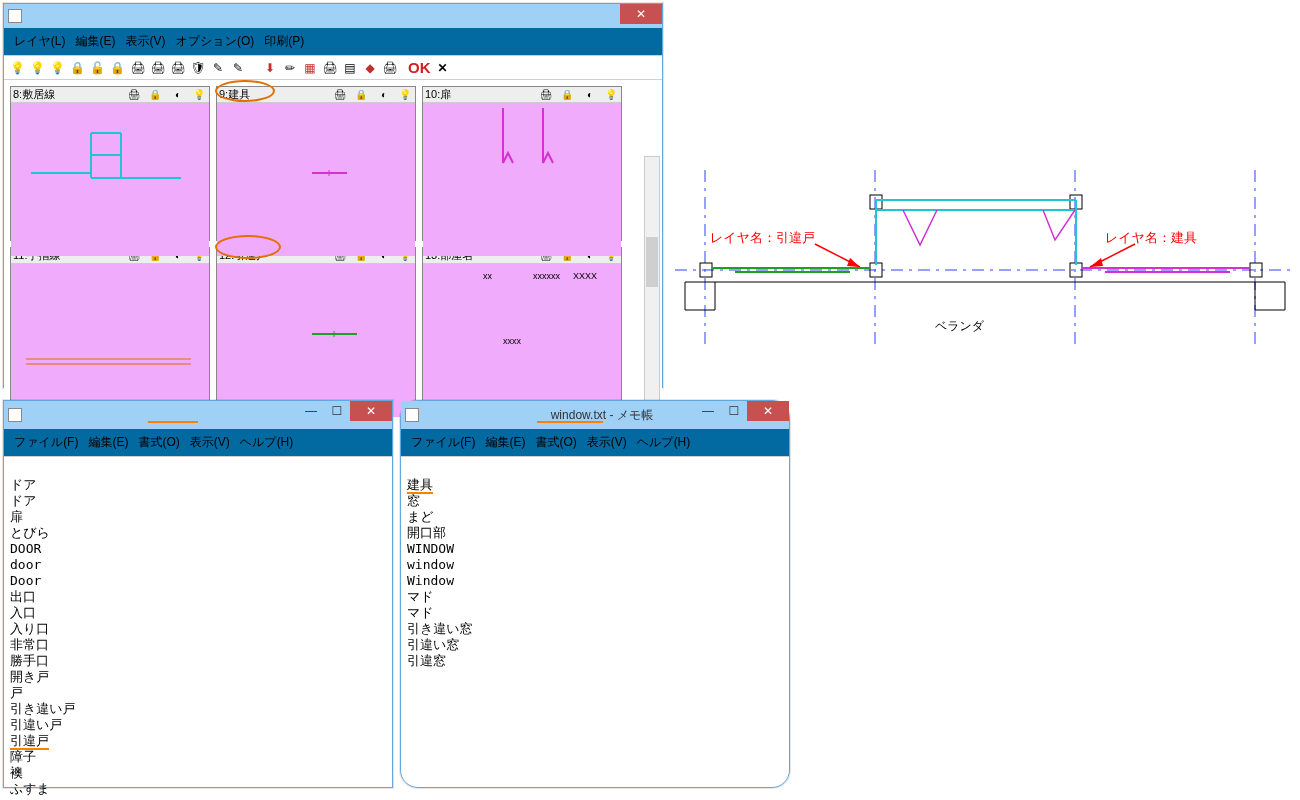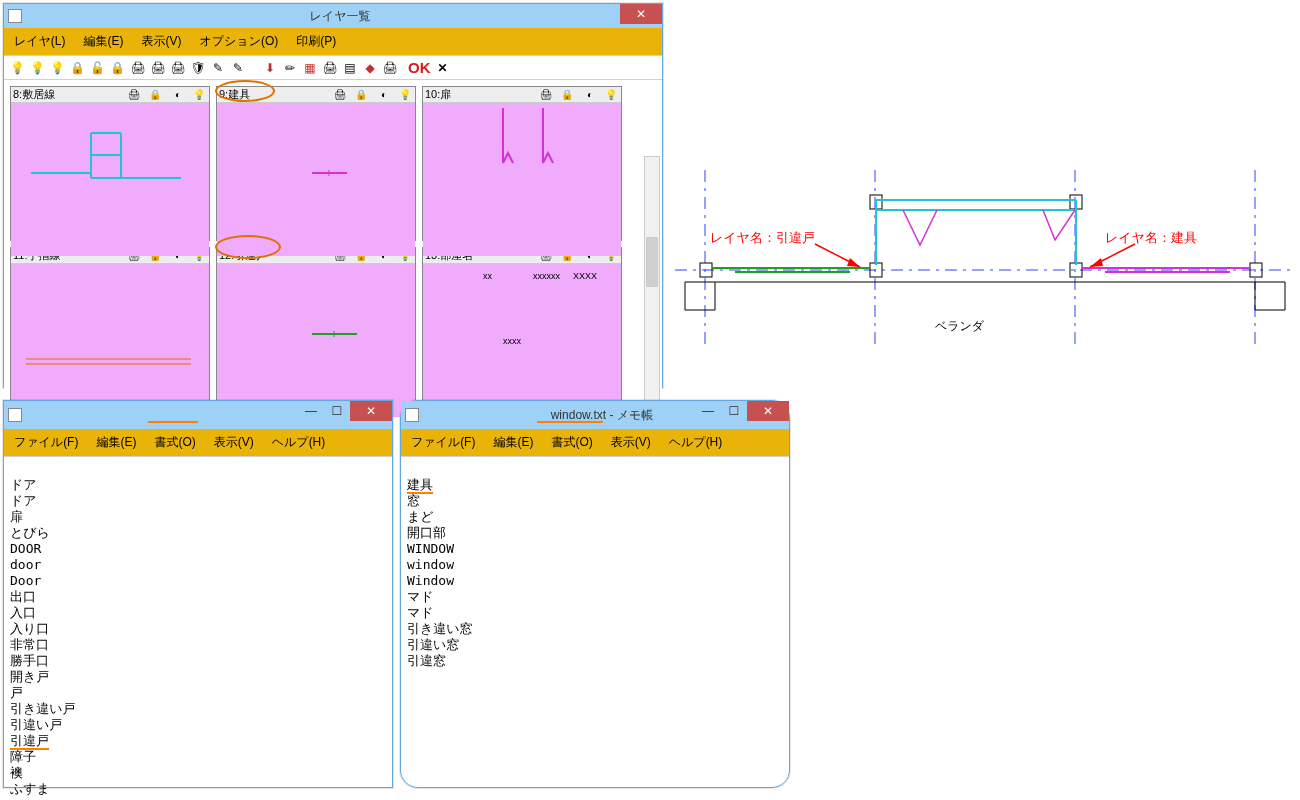--- a/index.html
+++ b/index.html
@@ -38,21 +38,21 @@
     background: #c75050; color:#fff; text-align:center; line-height:20px;
     position:absolute; right:0; top:0;
   }
   .btn-min, .btn-max {
     width: 26px; height:20px; text-align:center; line-height:20px;
     position:absolute; top:0; color:#333;
   }
   .btn-min { right:68px; }
   .btn-max { right:42px; }
   .menubar {
-    display:flex; gap:10px; padding:3px 6px; background:#eab308;
+    display:flex; gap:2px; padding:3px 6px; background:#0369a1;
     border-bottom:1px solid #d0d0d0;
   }
   .menubar span { padding:2px 4px; cursor:default; }
   .toolbar {
     display:flex; gap:4px; padding:3px 6px;
     border-bottom:1px solid #d0d0d0;
     align-items:center; flex-wrap:wrap;
   }
   .tico { width:16px; height:16px; display:inline-flex; align-items:center; justify-content:center; font-size:12px; }
   .bulb-on { color:#d6b400; }
@@ -102,21 +102,20 @@
   .redlabel { fill:#ff0000; font-size:13px; font-family:"MS Gothic"; }
   .ktxt { fill:#000; font-size:12px; }
   .ok { color:#d02020; font-weight:bold; font-size:15px;}
 </style>
 </head>
 <body>
 
 <div class="win layerwin">
   <div class="titlebar">
     <span class="appicon"></span>
-    <span class="title">レイヤ一覧</span>
     <div class="btn-close">✕</div>
   </div>
   <div class="menubar">
     <span>レイヤ(L)</span>
     <span>編集(E)</span>
     <span>表示(V)</span>
     <span>オプション(O)</span>
     <span>印刷(P)</span>
   </div>
   <div class="toolbar">

